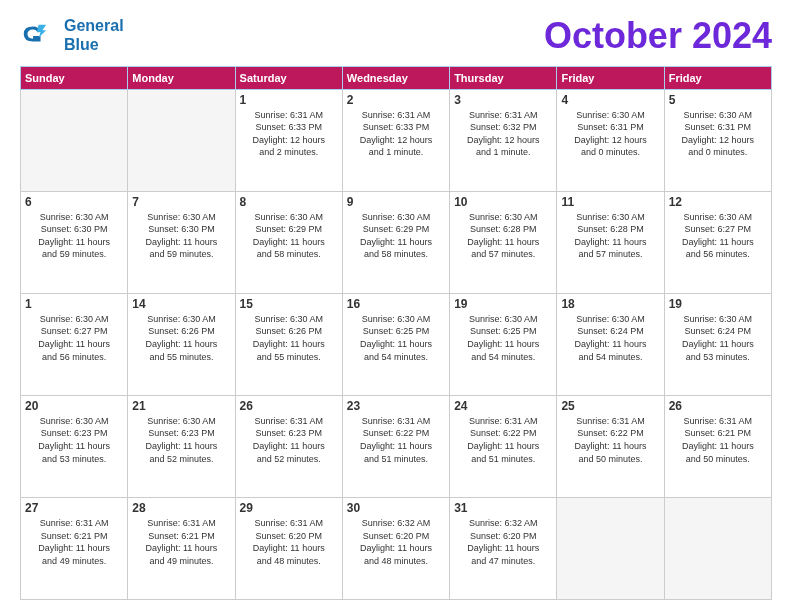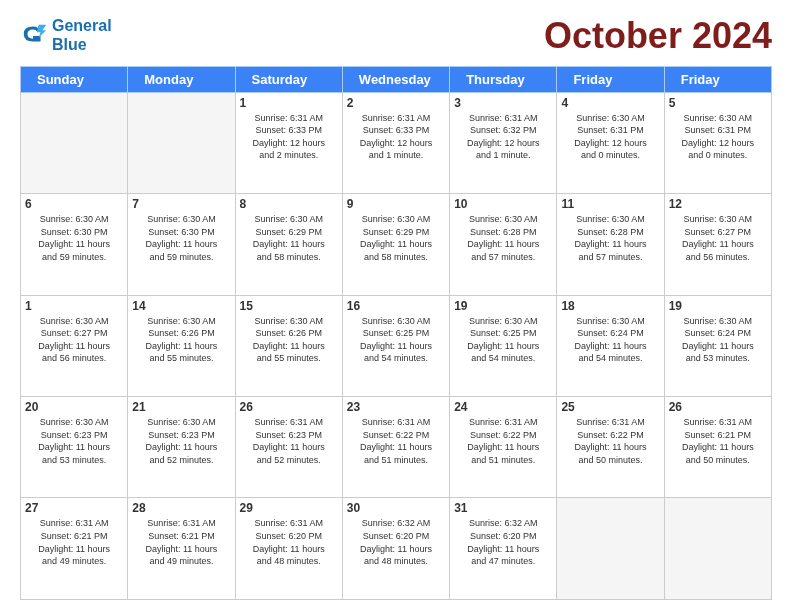--- a/index.html
+++ b/index.html
@@ -19,61 +19,61 @@
     }
     .header {
       display: flex;
       justify-content: space-between;
       align-items: flex-start;
       margin-bottom: 10px;
     }
     .logo {
       display: flex;
       align-items: center;
-      gap: 4px;
+      gap: 16px;
     }
     .logo-text {
       font-size: 16px;
       font-weight: bold;
       color: #333;
       line-height: 1.2;
     }
     .logo-text span {
       color: #1a6faf;
     }
     .logo-icon {
       width: 28px;
       height: 28px;
     }
     .title-block {
       text-align: right;
     }
     .month-title {
       font-size: 36px;
       font-weight: bold;
-      color: #7f1d1d;
+      color: #6d28d9;
       line-height: 1.1;
     }
     .location {
       font-size: 15px;
       color: #555;
     }
     .calendar {
       flex: 1;
       border: 1px solid #ccc;
       border-collapse: collapse;
       width: 100%;
       table-layout: fixed;
     }
     .calendar th {
-      background: #3b82f6;
+      background: #be185d;
       color: #fff;
-      font-size: 13px;
+      font-size: 11px;
       font-weight: bold;
-      padding: 5px 16px;
+      padding: 5px 4px;
       text-align: left;
       border: 1px solid #aaccee;
     }
     .calendar td {
       border: 1px solid #ccc;
       vertical-align: top;
       padding: 3px 4px;
       font-size: 9.5px;
       color: #333;
       background: #fff;

